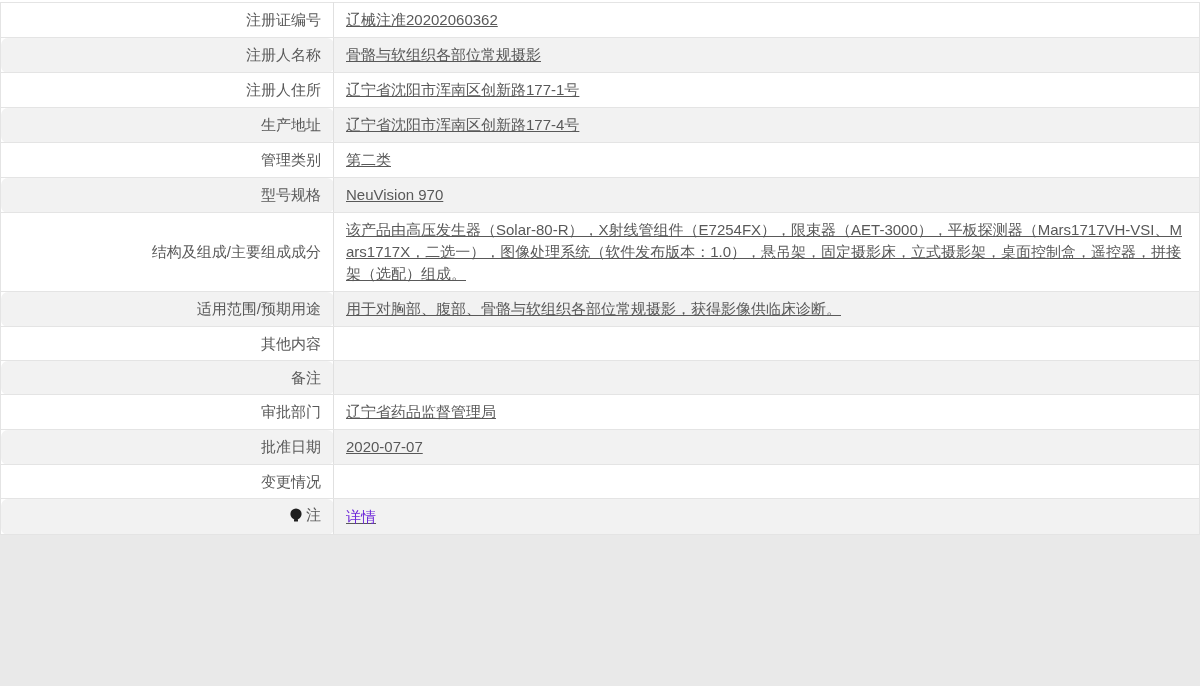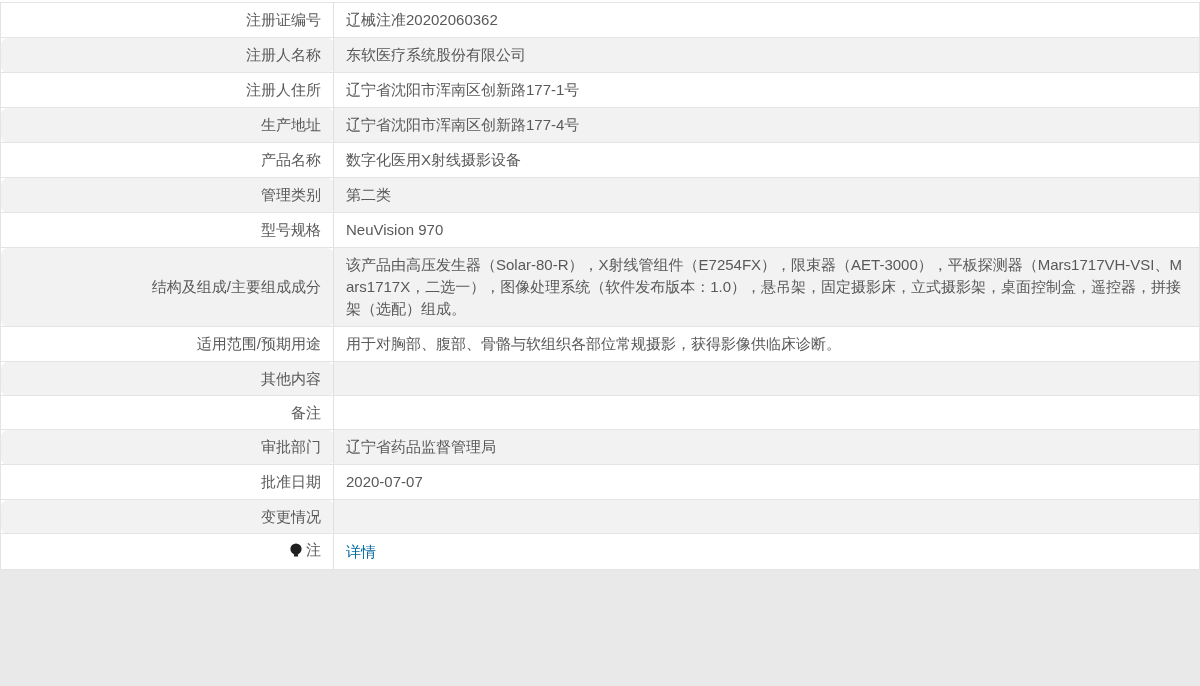--- a/index.html
+++ b/index.html
@@ -43,29 +43,30 @@
     border-right: 1px solid #e0e0e0;
     color: #595959;
     white-space: nowrap;
     border-radius: 7px;
   }
   table.reg-table td {
     padding: 6px 14px 6px 12px;
     text-align: left;
     color: #595959;
     word-break: break-all;
+    text-decoration: underline;
   }
   .label-wrap {
     display: inline-flex;
     align-items: center;
     gap: 3px;
   }
   .bulb-icon { display: inline-block; width: 14px; height: 16px; }
   a.detail-link {
-    color: #0369a1;
+    color: #6d28d9;
     text-decoration: none;
     cursor: pointer;
   }
   .footer-strip {
     flex: 1;
     min-height: 5px;
     background: #e9e9e9;
     width: 100%;
   }
 </style>
@@ -74,33 +75,29 @@
 
 <div class="page">
   <table class="reg-table">
     <tbody id="rows">
         <tr>
           <th><span>注册证编号</span></th>
           <td><span>辽械注准20202060362</span></td>
         </tr>
         <tr>
           <th><span>注册人名称</span></th>
-          <td><span>东软医疗系统股份有限公司</span></td>
+          <td><span>骨骼与软组织各部位常规摄影</span></td>
         </tr>
         <tr>
           <th><span>注册人住所</span></th>
           <td><span>辽宁省沈阳市浑南区创新路177-1号</span></td>
         </tr>
         <tr>
           <th><span>生产地址</span></th>
           <td><span>辽宁省沈阳市浑南区创新路177-4号</span></td>
-        </tr>
-        <tr>
-          <th><span>产品名称</span></th>
-          <td><span>数字化医用X射线摄影设备</span></td>
         </tr>
         <tr>
           <th><span>管理类别</span></th>
           <td><span>第二类</span></td>
         </tr>
         <tr>
           <th><span>型号规格</span></th>
           <td><span>NeuVision 970</span></td>
         </tr>
         <tr>

